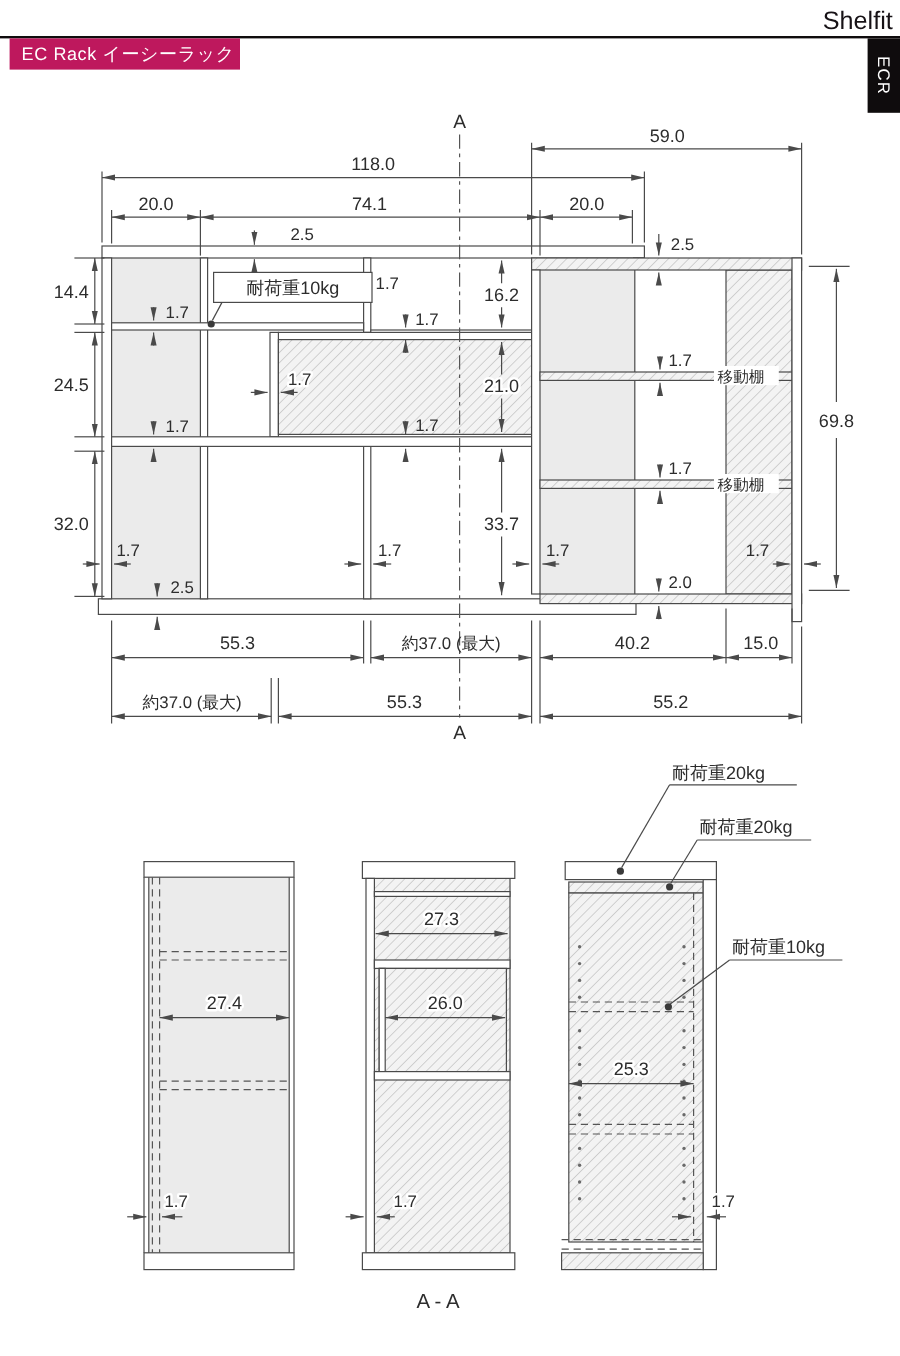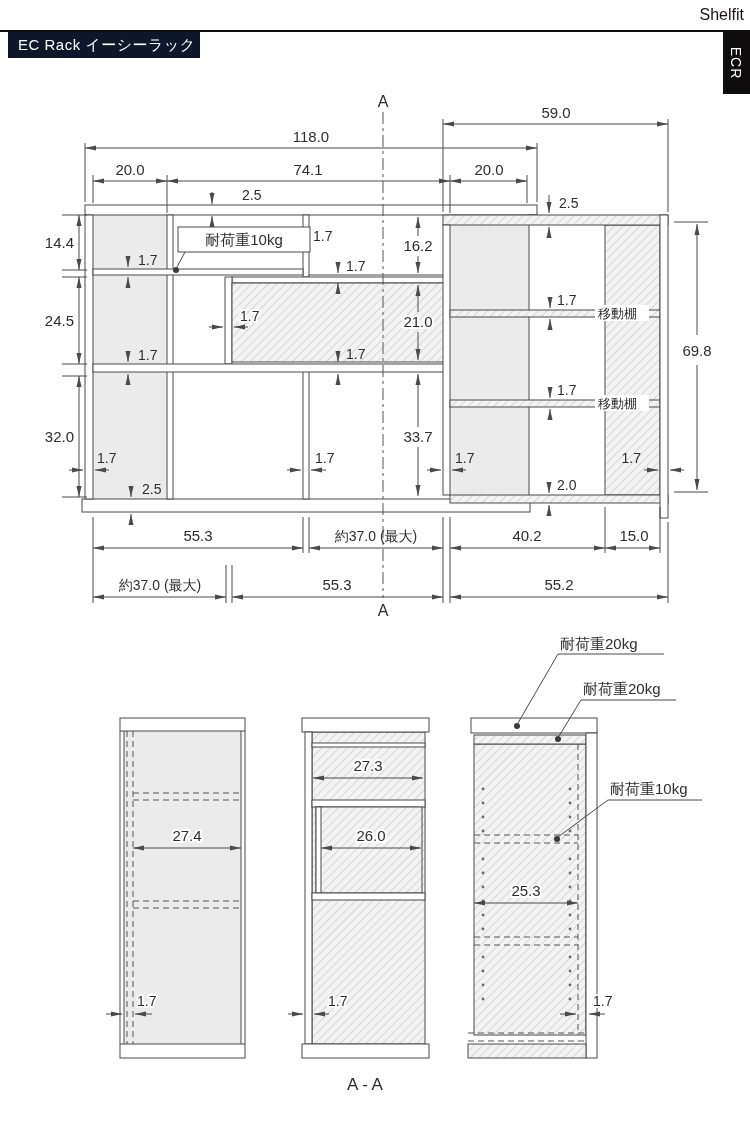--- a/index.html
+++ b/index.html
@@ -1,19 +1,19 @@
 <!DOCTYPE html>
 <html><head>
 <meta charset="utf-8">
 <style>
   html,body{margin:0;padding:0;background:#fff;}
   body{width:750px;height:1130px;position:relative;font-family:"Liberation Sans","DejaVu Sans",sans-serif;overflow:hidden;}
-  .brand{position:absolute;top:6px;right:6px;font-size:16px;font-weight:500;color:#171216;}
+  .brand{position:absolute;top:6px;right:6px;font-size:21px;font-weight:500;color:#171216;}
   .topbar{position:absolute;top:30px;left:0;width:750px;height:2px;background:#0f0c0d;}
-  .title-box{position:absolute;top:32px;left:8px;width:192px;height:26px;background:#0f172a;color:#fff;
+  .title-box{position:absolute;top:32px;left:8px;width:192px;height:26px;background:#be185d;color:#fff;
              display:flex;align-items:center;padding-left:10px;box-sizing:border-box;font-size:15px;letter-spacing:.5px;}
   .ecr-tab{position:absolute;top:32px;right:0;width:27px;height:62px;background:#0f0c0d;color:#fff;
            display:flex;align-items:center;justify-content:center;}
   .ecr-tab span{transform:rotate(90deg);font-size:14px;letter-spacing:1px;white-space:nowrap;}
   svg{position:absolute;left:0;top:0;}
   svg text{font-family:"Liberation Sans","DejaVu Sans",sans-serif;fill:#2d2d2d;}
   .ln{stroke:#4a4a4a;stroke-width:1;fill:none;}
   .wf{fill:#ffffff;stroke:#4a4a4a;stroke-width:1;}
   .gf{fill:#ebebeb;}
   .hf{fill:url(#hatch);stroke:#4a4a4a;stroke-width:1;}

